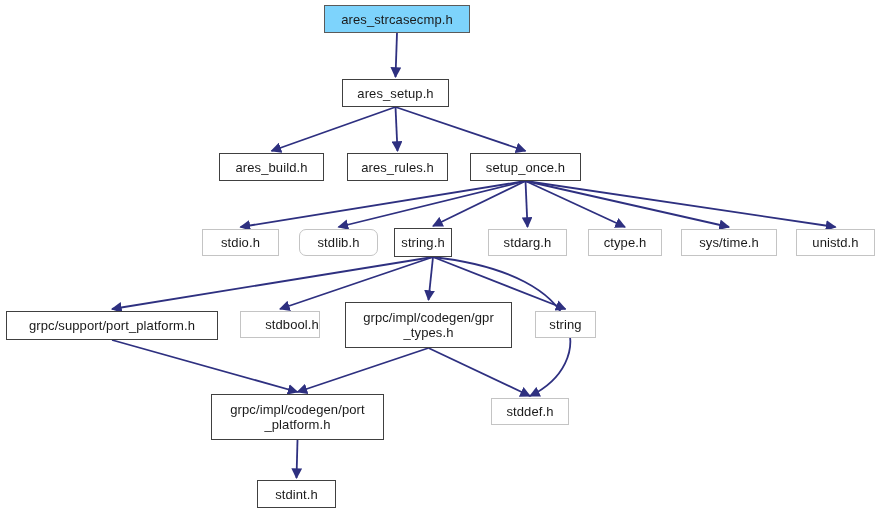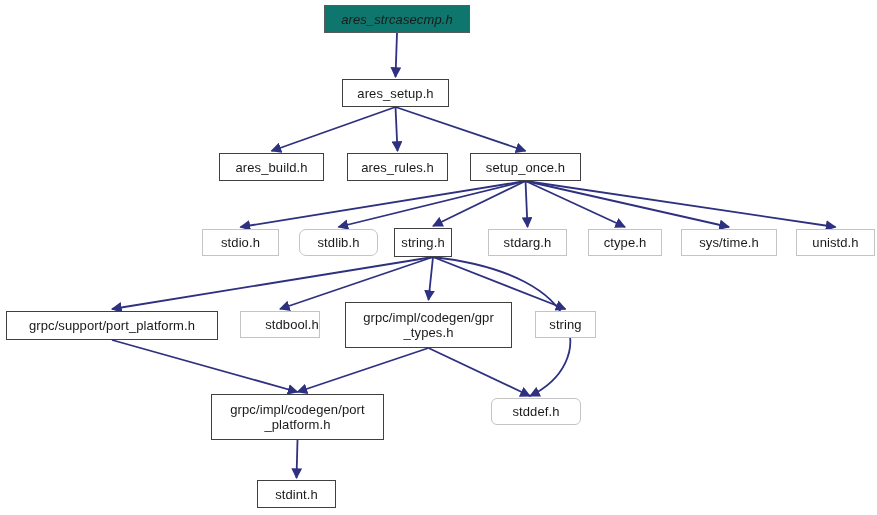--- a/index.html
+++ b/index.html
@@ -37,22 +37,21 @@
     line-height: 15px;
     letter-spacing: 0.1px;
     white-space: pre-line;
     z-index: 2;
   }
   .node.internal {
     border: 1.6px solid #404040;
   }
   .node.root {
     border: 1.6px solid #5a5a5a;
-    background: #0f766e;
-    font-style: italic;
+    background: #7dd3fc;
   }
   .node-label {
     display: block;
     padding: 0 6px;
   }
 </style>
 </head>
 <body>
 
 <div id="graph">
@@ -95,15 +94,15 @@
     <div class="node external" style="left: 588px; top: 229px; width: 74px; height: 27px;"><span class="node-label">ctype.h</span></div>
     <div class="node external" style="left: 681px; top: 229px; width: 96px; height: 27px;"><span class="node-label">sys/time.h</span></div>
     <div class="node external" style="left: 796px; top: 229px; width: 79px; height: 27px;"><span class="node-label">unistd.h</span></div>
     <div class="node internal" style="left: 6px; top: 311px; width: 212px; height: 29px;"><span class="node-label">grpc/support/port_platform.h</span></div>
     <div class="node external" style="left: 240px; top: 311px; width: 80px; height: 27px; padding-left: 24px;"><span class="node-label">stdbool.h</span></div>
     <div class="node internal" style="left: 345px; top: 302px; width: 167px; height: 46px;"><span class="node-label">grpc/impl/codegen/gpr
 _types.h</span></div>
     <div class="node external" style="left: 535px; top: 311px; width: 61px; height: 27px;"><span class="node-label">string</span></div>
     <div class="node internal" style="left: 211px; top: 394px; width: 173px; height: 46px;"><span class="node-label">grpc/impl/codegen/port
 _platform.h</span></div>
-    <div class="node external" style="left: 491px; top: 398px; width: 90px; height: 27px; border-radius: 6px;"><span class="node-label">stddef.h</span></div>
+    <div class="node external" style="left: 491px; top: 398px; width: 78px; height: 27px;"><span class="node-label">stddef.h</span></div>
     <div class="node internal" style="left: 257px; top: 480px; width: 79px; height: 28px;"><span class="node-label">stdint.h</span></div>
   </div>
 
 </body></html>

